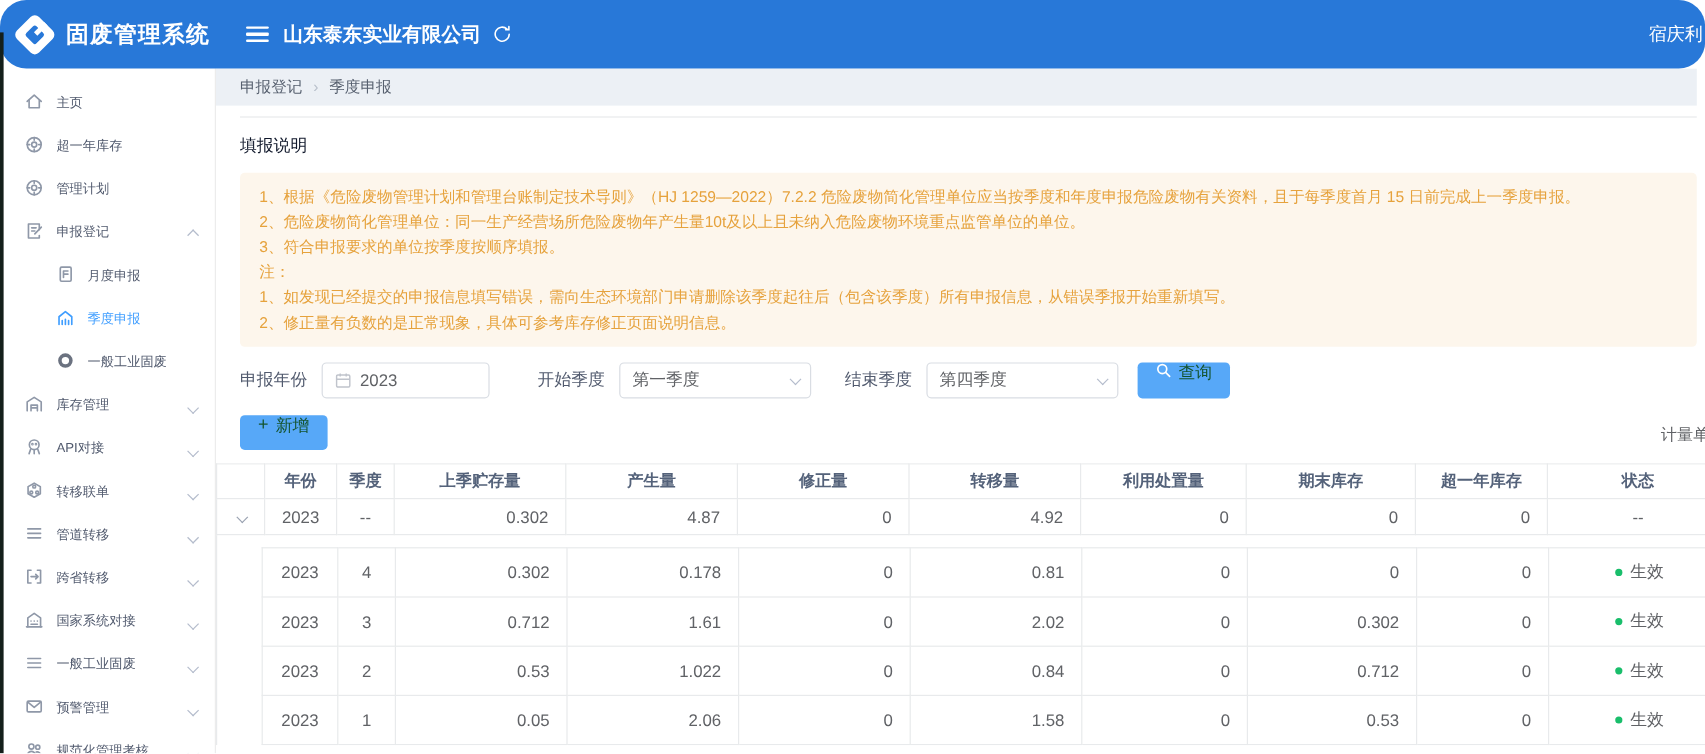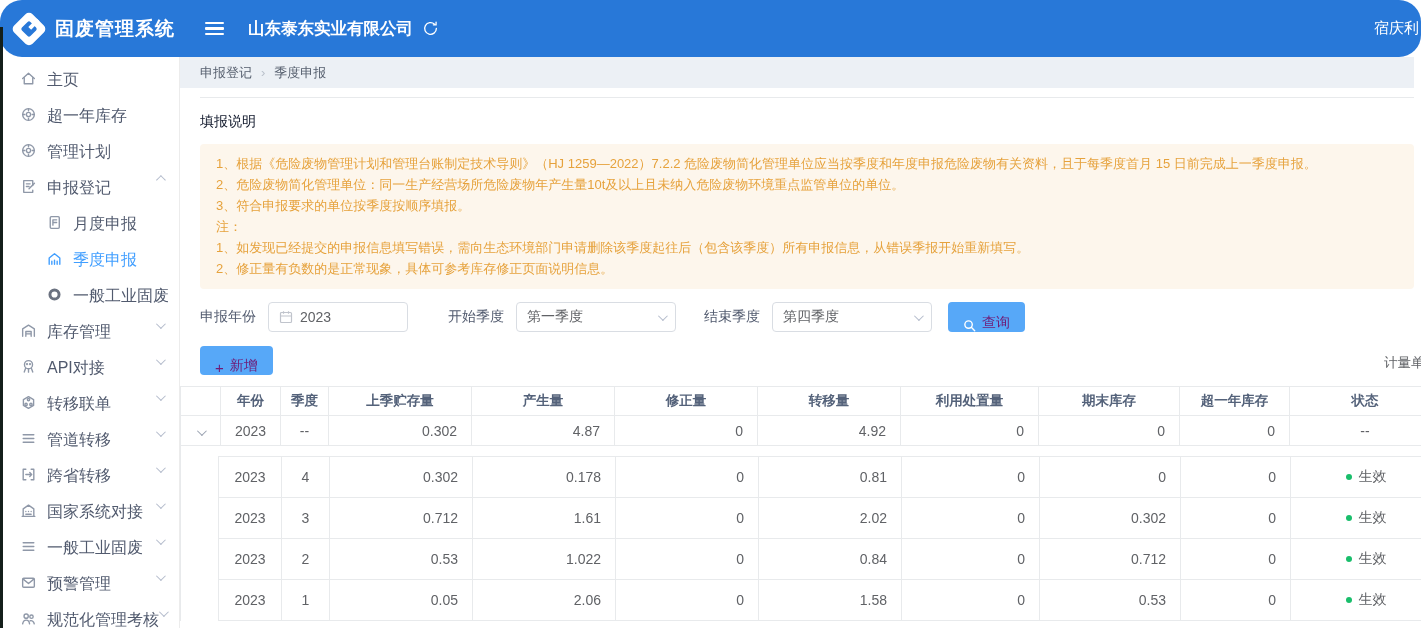--- a/index.html
+++ b/index.html
@@ -8,32 +8,32 @@
   .page { position:relative; width:1421px; height:628px; overflow:hidden; background:#fff; }
 
   
   .header { height:57px; background:#2878d8; display:flex; align-items:center; padding:0 2px 0 16px; color:#fff; position:relative; z-index:10;border-radius:22px; }
   .logo { width:26px; height:26px; background:#fff; transform:rotate(45deg); border-radius:5px; position:relative; overflow:hidden; flex:none; }
   .logo-inner { position:absolute; inset:7px; background:#2878d8; border-radius:2px; }
   .logo-bar { position:absolute; left:11px; top:-2px; width:4px; height:14px; background:#fff; }
   .app-title { font-size:19px; font-weight:bold; margin-left:13px; letter-spacing:1px; }
   .hamburger { margin-left:30px; display:flex; flex-direction:column; gap:3px; cursor:pointer; }
   .hamburger span { display:block; width:19px; height:2.5px; background:#fff; border-radius:1px; }
-  .company { font-size:16.5px; font-weight:bold; margin-left:24px;text-align:right; }
+  .company { font-size:16.5px; font-weight:bold; margin-left:12px;text-align:right; }
   .refresh { margin-left:9px; display:flex; cursor:pointer; }
   .spacer { flex:1; }
   .user { font-size:15px; margin-right:0; white-space:nowrap; }
 
   
   .main { display:flex; height:571px; }
   .dark-strip { position:absolute; left:0; top:27px; width:3px; bottom:0; background:#141f1b; z-index:60; }
 
   
   .sidebar { width:180px; flex:none; background:#fff; border-right:1px solid #ececec; overflow:hidden; }
-  .nav-item { display:flex; align-items:flex-start; height:36px; padding:13px 16px 0 20px; font-size:16px; color:#515a6e; cursor:pointer; white-space:nowrap; }
+  .nav-item { display:flex; align-items:flex-end; height:36px; padding:13px 16px 0 20px; font-size:11px; color:#515a6e; cursor:pointer; white-space:nowrap; }
   .nav-item .ico { display:flex; width:17px; justify-content:center; margin-right:10px; flex:none; }
   .nav-item.sub { padding-left:46px; }
   .nav-item.active { color:#409eff; }
   .chev-slot { margin-left:auto; display:flex; }
   .cv { display:inline-block; width:7px; height:7px; border-right:1.4px solid #b4bccc; border-bottom:1.4px solid #b4bccc; }
   .cv-down { transform:rotate(45deg) translateY(-2px); }
   .cv-up { transform:rotate(-135deg) translateY(2px); }
   svg.nico { stroke:#8f98a8; fill:none; stroke-width:1.3; stroke-linecap:round; stroke-linejoin:round; }
   .nav-item.active svg.nico { stroke:#409eff; }
 
@@ -46,21 +46,21 @@
 
   .notice { margin:13px 7px 0 20px; background:#fdf6ec; border-radius:4px; padding:9px 16px 10px 16px; font-size:13px; color:#e6a23c; line-height:21px; }
   .notice p { margin:0; }
 
   .filters { margin:13px 0 0 20px; display:flex; align-items:center; font-size:14px; color:#515a6e; }
   .f-label { white-space:nowrap;text-align:right; }
   .input-box { margin-left:12px; width:140px; height:30px; border:1px solid #d9dde3; border-radius:4px; display:flex; align-items:center; padding:0 10px; gap:7px; background:#fff; color:#606266; }
   .select-box { margin-left:12px; width:160px; height:30px; border:1px solid #d9dde3; border-radius:4px; display:flex; align-items:center; padding:0 10px; background:#fff; color:#606266; }
   .select-box .cv { margin-left:auto; }
   .gap40 { width:40px; } .gap28 { width:28px; } .gap16 { width:16px; }
-  .btn-primary { height:30px; background:#57a8f8; border:none; border-radius:4px; color:#701a75; font-size:14px; display:flex; align-items:flex-end; gap:6px; padding:0 15px; cursor:pointer; font-family:inherit; }
+  .btn-primary { height:30px; background:#57a8f8; border:none; border-radius:4px; color:#14532d; font-size:14px; display:flex; align-items:flex-start; gap:6px; padding:0 15px; cursor:pointer; font-family:inherit; }
 
   .toolbar { margin:14px 0 0 20px; display:flex; align-items:flex-end; width:calc(100% - 20px); }
   .btn-add { height:29px; }
   .plus { font-size:15px; line-height:1; }
   .unit-clip { margin-left:auto; width:37px; overflow:hidden; white-space:nowrap; font-size:13.5px; color:#606266; padding-bottom:3px; }
 
   
   .table-wrap { margin-top:11px; width:1260px; overflow:hidden; }
   table { border-collapse:collapse; table-layout:fixed; width:1260px; font-size:14px; }
   th, td { border:1px solid #e8eaec; }

